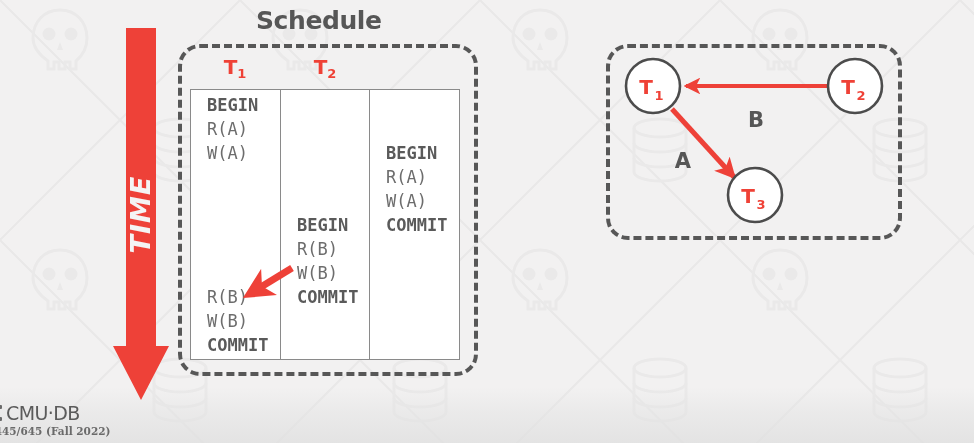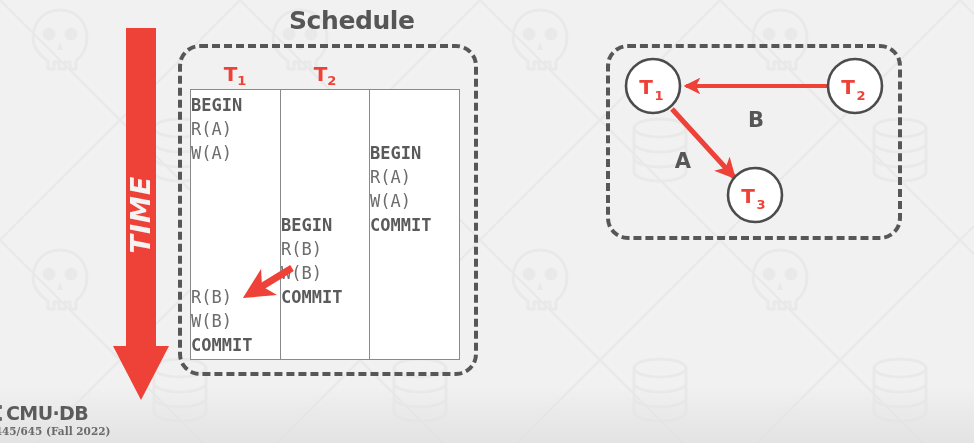--- a/index.html
+++ b/index.html
@@ -61,21 +61,21 @@
     height: 22px;
   }
   .logo-mark {
     width: 22px;
     height: 20px;
     flex: 0 0 22px;
     position: relative;
   }
   .logo-text {
     font-family: "DejaVu Sans", sans-serif;
-    font-weight: bold;
+    font-weight: normal;
     font-size: 19px;
     letter-spacing: -0.6px;
     color: #5b5b5b;
     line-height: 20px;
     white-space: nowrap;
   }
   .logo-sub {
     font-family: "DejaVu Serif", serif;
     font-weight: bold;
     font-size: 10.5px;
@@ -87,21 +87,20 @@
 
   
   .section-title {
     position: absolute;
     font-family: "DejaVu Sans", sans-serif;
     font-weight: bold;
     font-size: 25px;
     color: #565656;
     letter-spacing: -0.4px;
     white-space: nowrap;
-    margin-left: 33px;
   }
   #schedule-title { left: 256px; top: 6px; }
   #graph-title    { left: 632px; top: 6px; }
 
   
   .dashed-panel {
     position: absolute;
     border: 4px dashed #575757;
     border-radius: 22px;
     box-sizing: border-box;
@@ -136,21 +135,21 @@
     font-style: italic;
     font-size: 27px;
     letter-spacing: 1px;
     white-space: nowrap;
   }
 
   
   #schedule-headers {
     position: absolute;
     left: 190px;
-    top: 62px;
+    top: 55px;
     width: 270px;
     height: 32px;
     display: flex;
   }
   .txn-header {
     flex: 0 0 90px;
     text-align: center;
     color: #ef4136;
     font-family: "DejaVu Sans", sans-serif;
     font-weight: bold;
@@ -180,21 +179,21 @@
   .sched-col {
     flex: 0 0 89px;
     position: relative;
     box-sizing: border-box;
   }
   .sched-col + .sched-col {
     border-left: 1.5px solid #8a8a8a;
   }
   .op-line {
     position: absolute;
-    left: 0;
+    left: 16px;
     height: 24px;
     line-height: 24px;
     font-family: "DejaVu Sans Mono", monospace;
     font-size: 17px;
     color: #6d6d6d;
     white-space: nowrap;
   }
   .op-line.strong {
     font-weight: bold;
     color: #5a5a5a;

